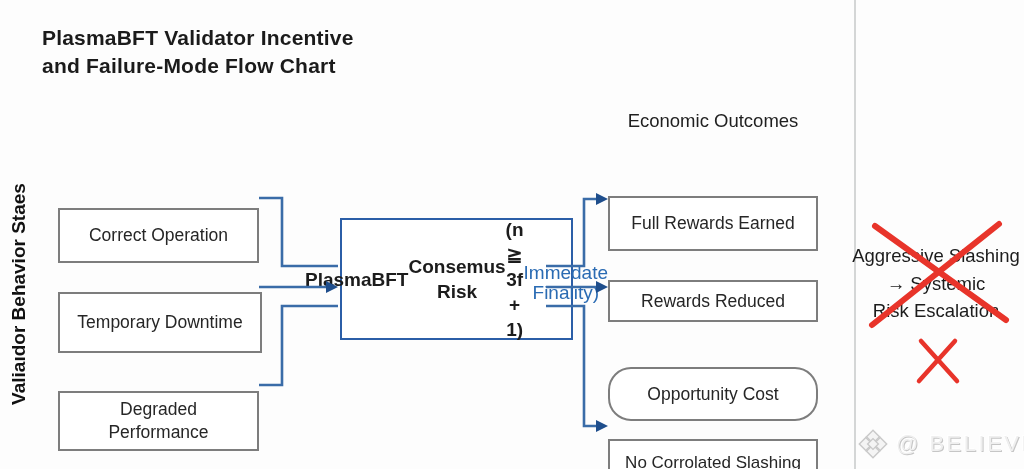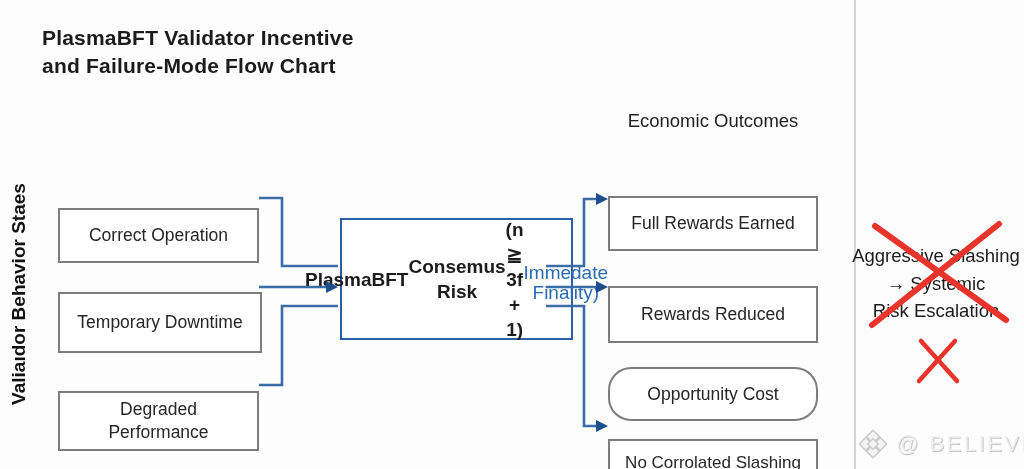--- a/index.html
+++ b/index.html
@@ -26,21 +26,21 @@
              background:#ffffff;border:2.5px solid #2b5ea7;box-sizing:border-box;
              display:flex;flex-direction:row;align-items:center;justify-content:center;
              text-align:center;}
   .consensus .bold{font-size:19px;font-weight:bold;color:#1c1c1c;line-height:25px;}
   .consensus .finality{margin-top:8px;font-size:19px;color:#2a6bb3;line-height:20px;}
 
   .econ-header{position:absolute;left:608px;top:110px;width:210px;text-align:center;
                font-size:18.5px;color:#1f1f1f;}
 
   .b-out1{left:608px;top:160px;width:210px;height:55px;}
-  .b-out2{left:608px;top:250px;width:210px;height:57px;}
+  .b-out2{left:608px;top:244px;width:210px;height:42px;}
   .b-out3{left:608px;top:331px;width:210px;height:54px;border-radius:23px;}
   .b-out4{left:608px;top:403px;width:210px;height:46px;font-size:17px;}
 
   .connectors{position:absolute;left:0;top:0;pointer-events:none;}
 
   .divider{position:absolute;left:854px;top:0;width:2px;height:469px;background:#d4d6d6;}
 
   .side-note{position:absolute;left:848px;top:242px;width:176px;text-align:center;
              font-size:18.5px;color:#1c1c1c;line-height:27.5px;}
 

